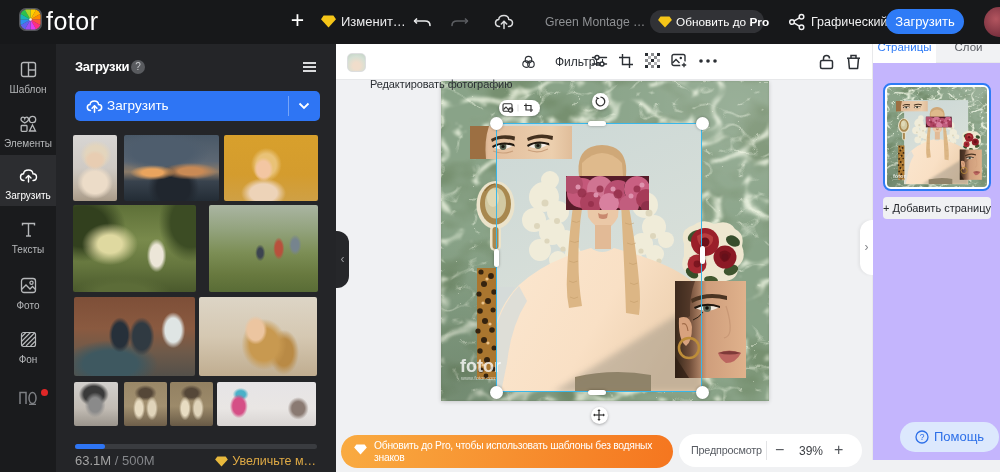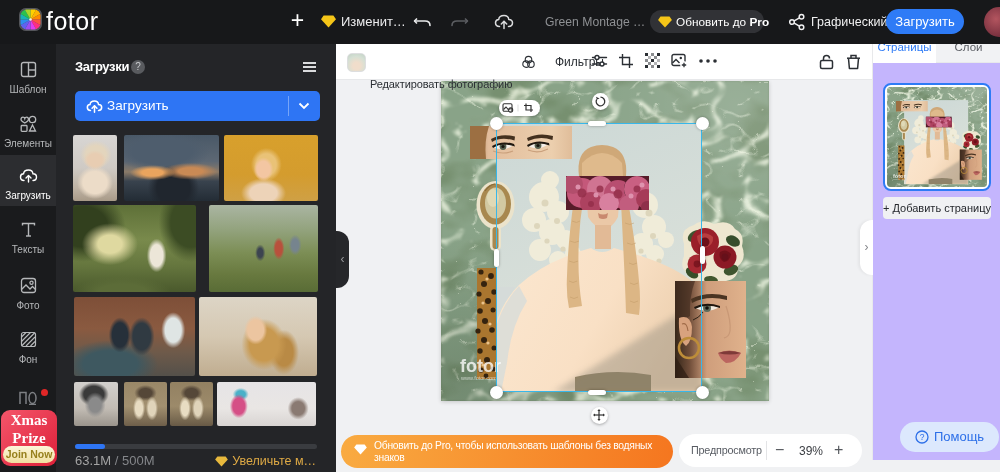--- a/index.html
+++ b/index.html
@@ -583,25 +583,20 @@
       <div class="lbl">Фото</div>
     </div>
     <div class="rail-item" style="top:340px; color:#7e8084;">
       <svg width="20" height="14" viewBox="0 0 20 14" fill="none" stroke="currentColor" stroke-width="1.5">
           <path d="M2 13 L2 1.5 L8 1.5 L8 13"></path>
           <ellipse cx="14.5" cy="7" rx="3.5" ry="5.5"></ellipse>
           <line x1="11" y1="13.5" x2="18" y2="13.5"></line>
         </svg>
     </div>
     <div id="rail-dot"></div>
-    <div id="xmas">
-      <div class="l1">Xmas</div>
-      <div class="l1">Prize</div>
-      <div class="join">Join Now</div>
-    </div>
   </div>
 
   <div id="lpanel">
     <div id="lp-title">Загрузки</div>
     <div id="lp-q">?</div>
     <div id="lp-burger"></div>
     <div id="lp-upload">
       <svg style="position:absolute;left:11px;top:7px;" width="17" height="16" viewBox="0 0 19 17" fill="none" stroke="#fff" stroke-width="1.7">
           <path d="M5 13.5 Q1.5 13.5 1.5 10 Q1.5 7 4.5 6.8 Q5 3 9.5 3 Q13.5 3 14 6.8 Q17.5 7 17.5 10 Q17.5 13.5 14 13.5" stroke-linecap="round"></path>
           <path d="M9.5 15.5 L9.5 8.5" stroke-linecap="round"></path>

